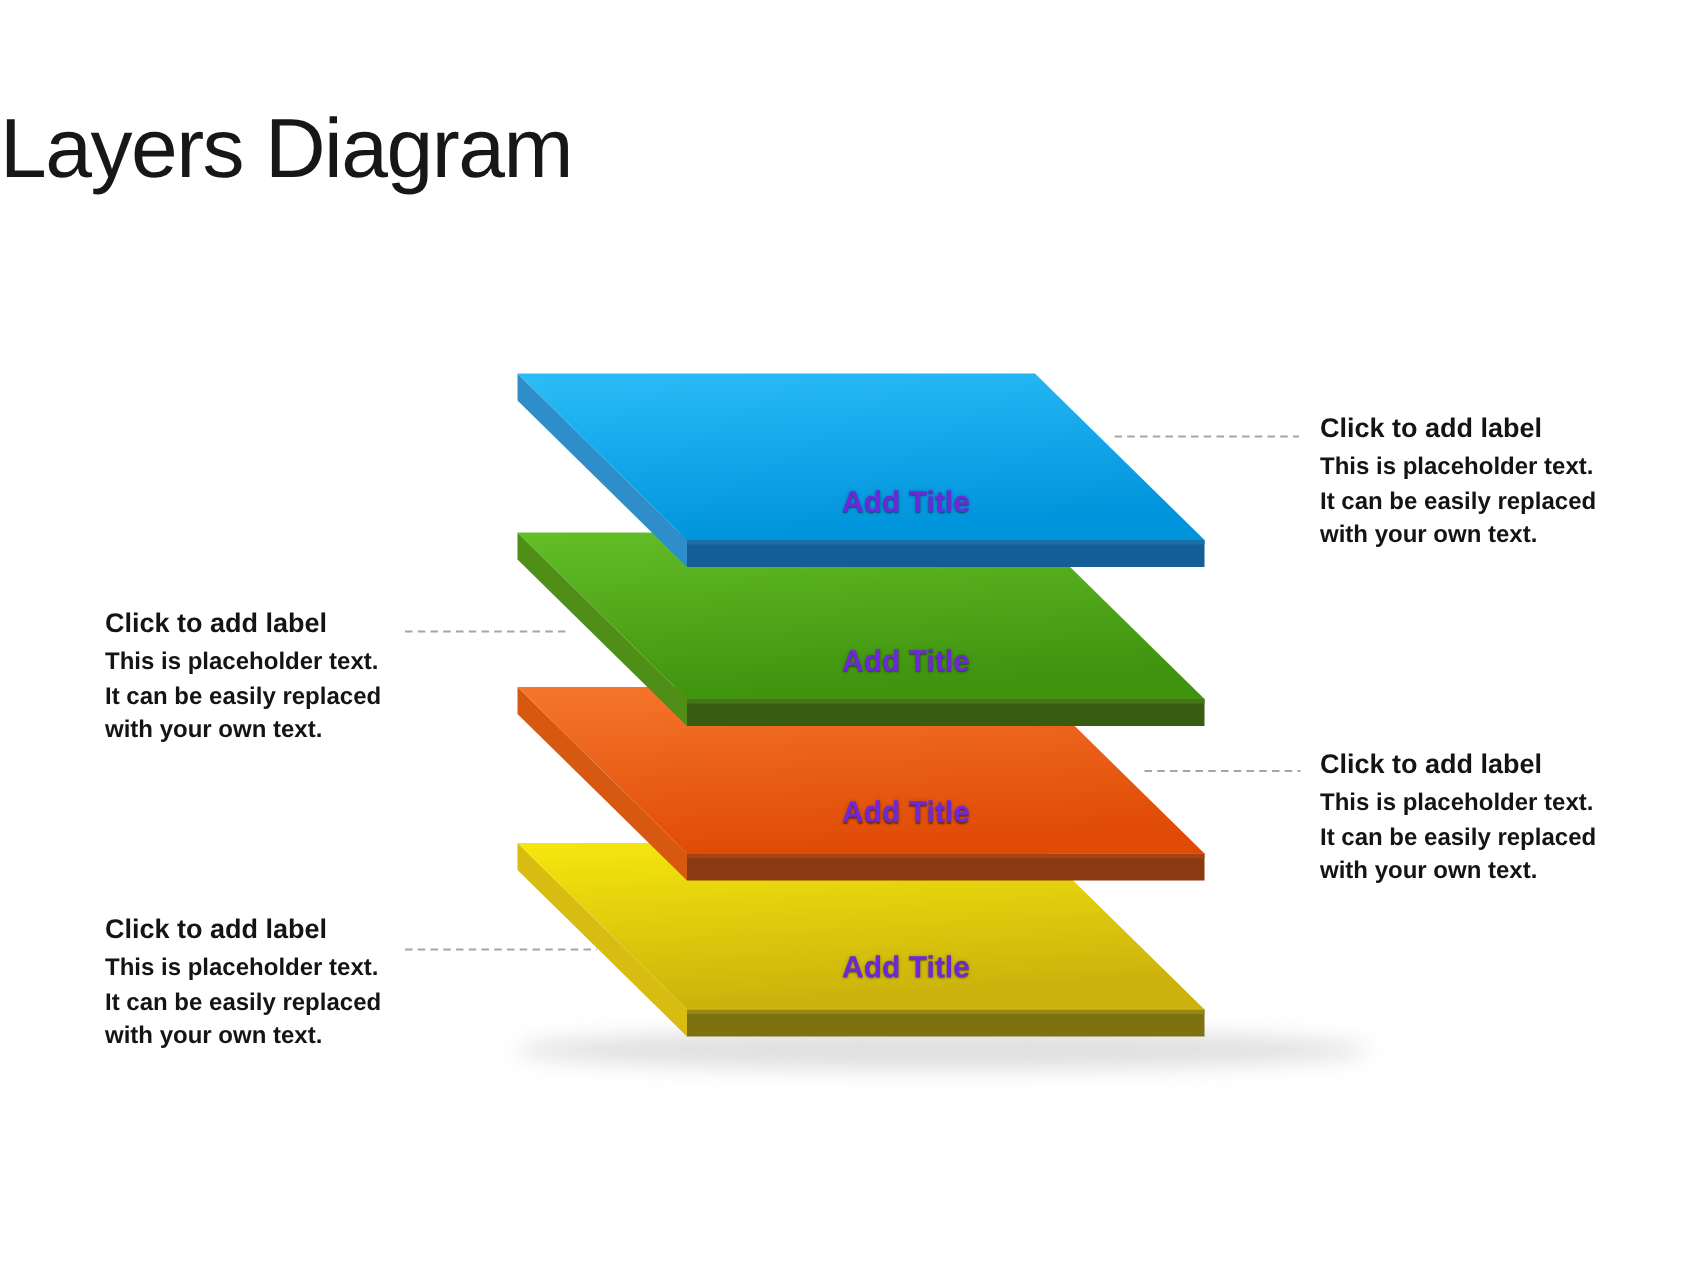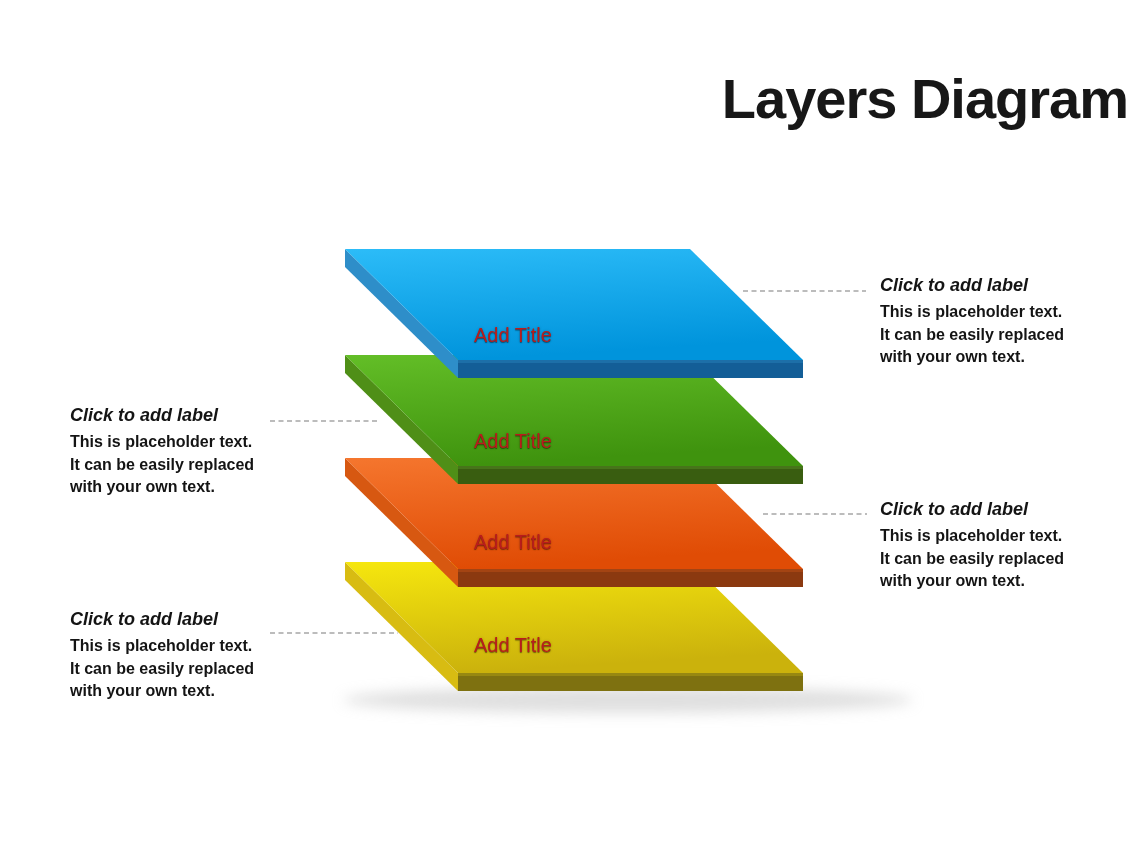--- a/index.html
+++ b/index.html
@@ -9,58 +9,58 @@
     height: 846px;
     background: #ffffff;
     overflow: hidden;
     font-family: "Liberation Sans", sans-serif;
   }
   .slide-title {
     position: absolute;
     top: 66px;
     left: 0;
     width: 100%;
-    text-align: right;
+    text-align: left;
     font-size: 56px;
-    font-weight: 700;
+    font-weight: 400;
     letter-spacing: -1px;
     color: #171717;
   }
   .diagram-svg {
     position: absolute;
     left: 0;
     top: 0;
     width: 1128px;
     height: 846px;
   }
   .layer-label {
     position: absolute;
     left: 474px;
     width: 260px;
-    color: #b91c1c;
-    font-weight: 400;
+    text-align: center;
+    color: #6d28d9;
+    font-weight: 700;
     font-size: 20px;
     text-shadow: 0 1px 1px rgba(0,0,0,0.45), 0 0 3px rgba(0,0,0,0.20);
     cursor: default;
   }
   .label-1 { top: 324px; }
   .label-2 { top: 430px; }
   .label-3 { top: 531px; }
   .label-4 { top: 634px; }
   .callout {
     position: absolute;
     width: 205px;
     color: #141414;
   }
   .callout .c-title {
     font-weight: 700;
     font-size: 18px;
     margin-bottom: 5px;
     white-space: nowrap;
-    font-style: italic;
   }
   .callout .c-line {
     font-size: 16px;
     line-height: 22.5px;
     white-space: nowrap;
     font-weight: bold;
   }
   .c-rt { left: 880px; top: 275px; }
   .c-lm { left: 70px;  top: 405px; }
   .c-rm { left: 880px; top: 499px; }

